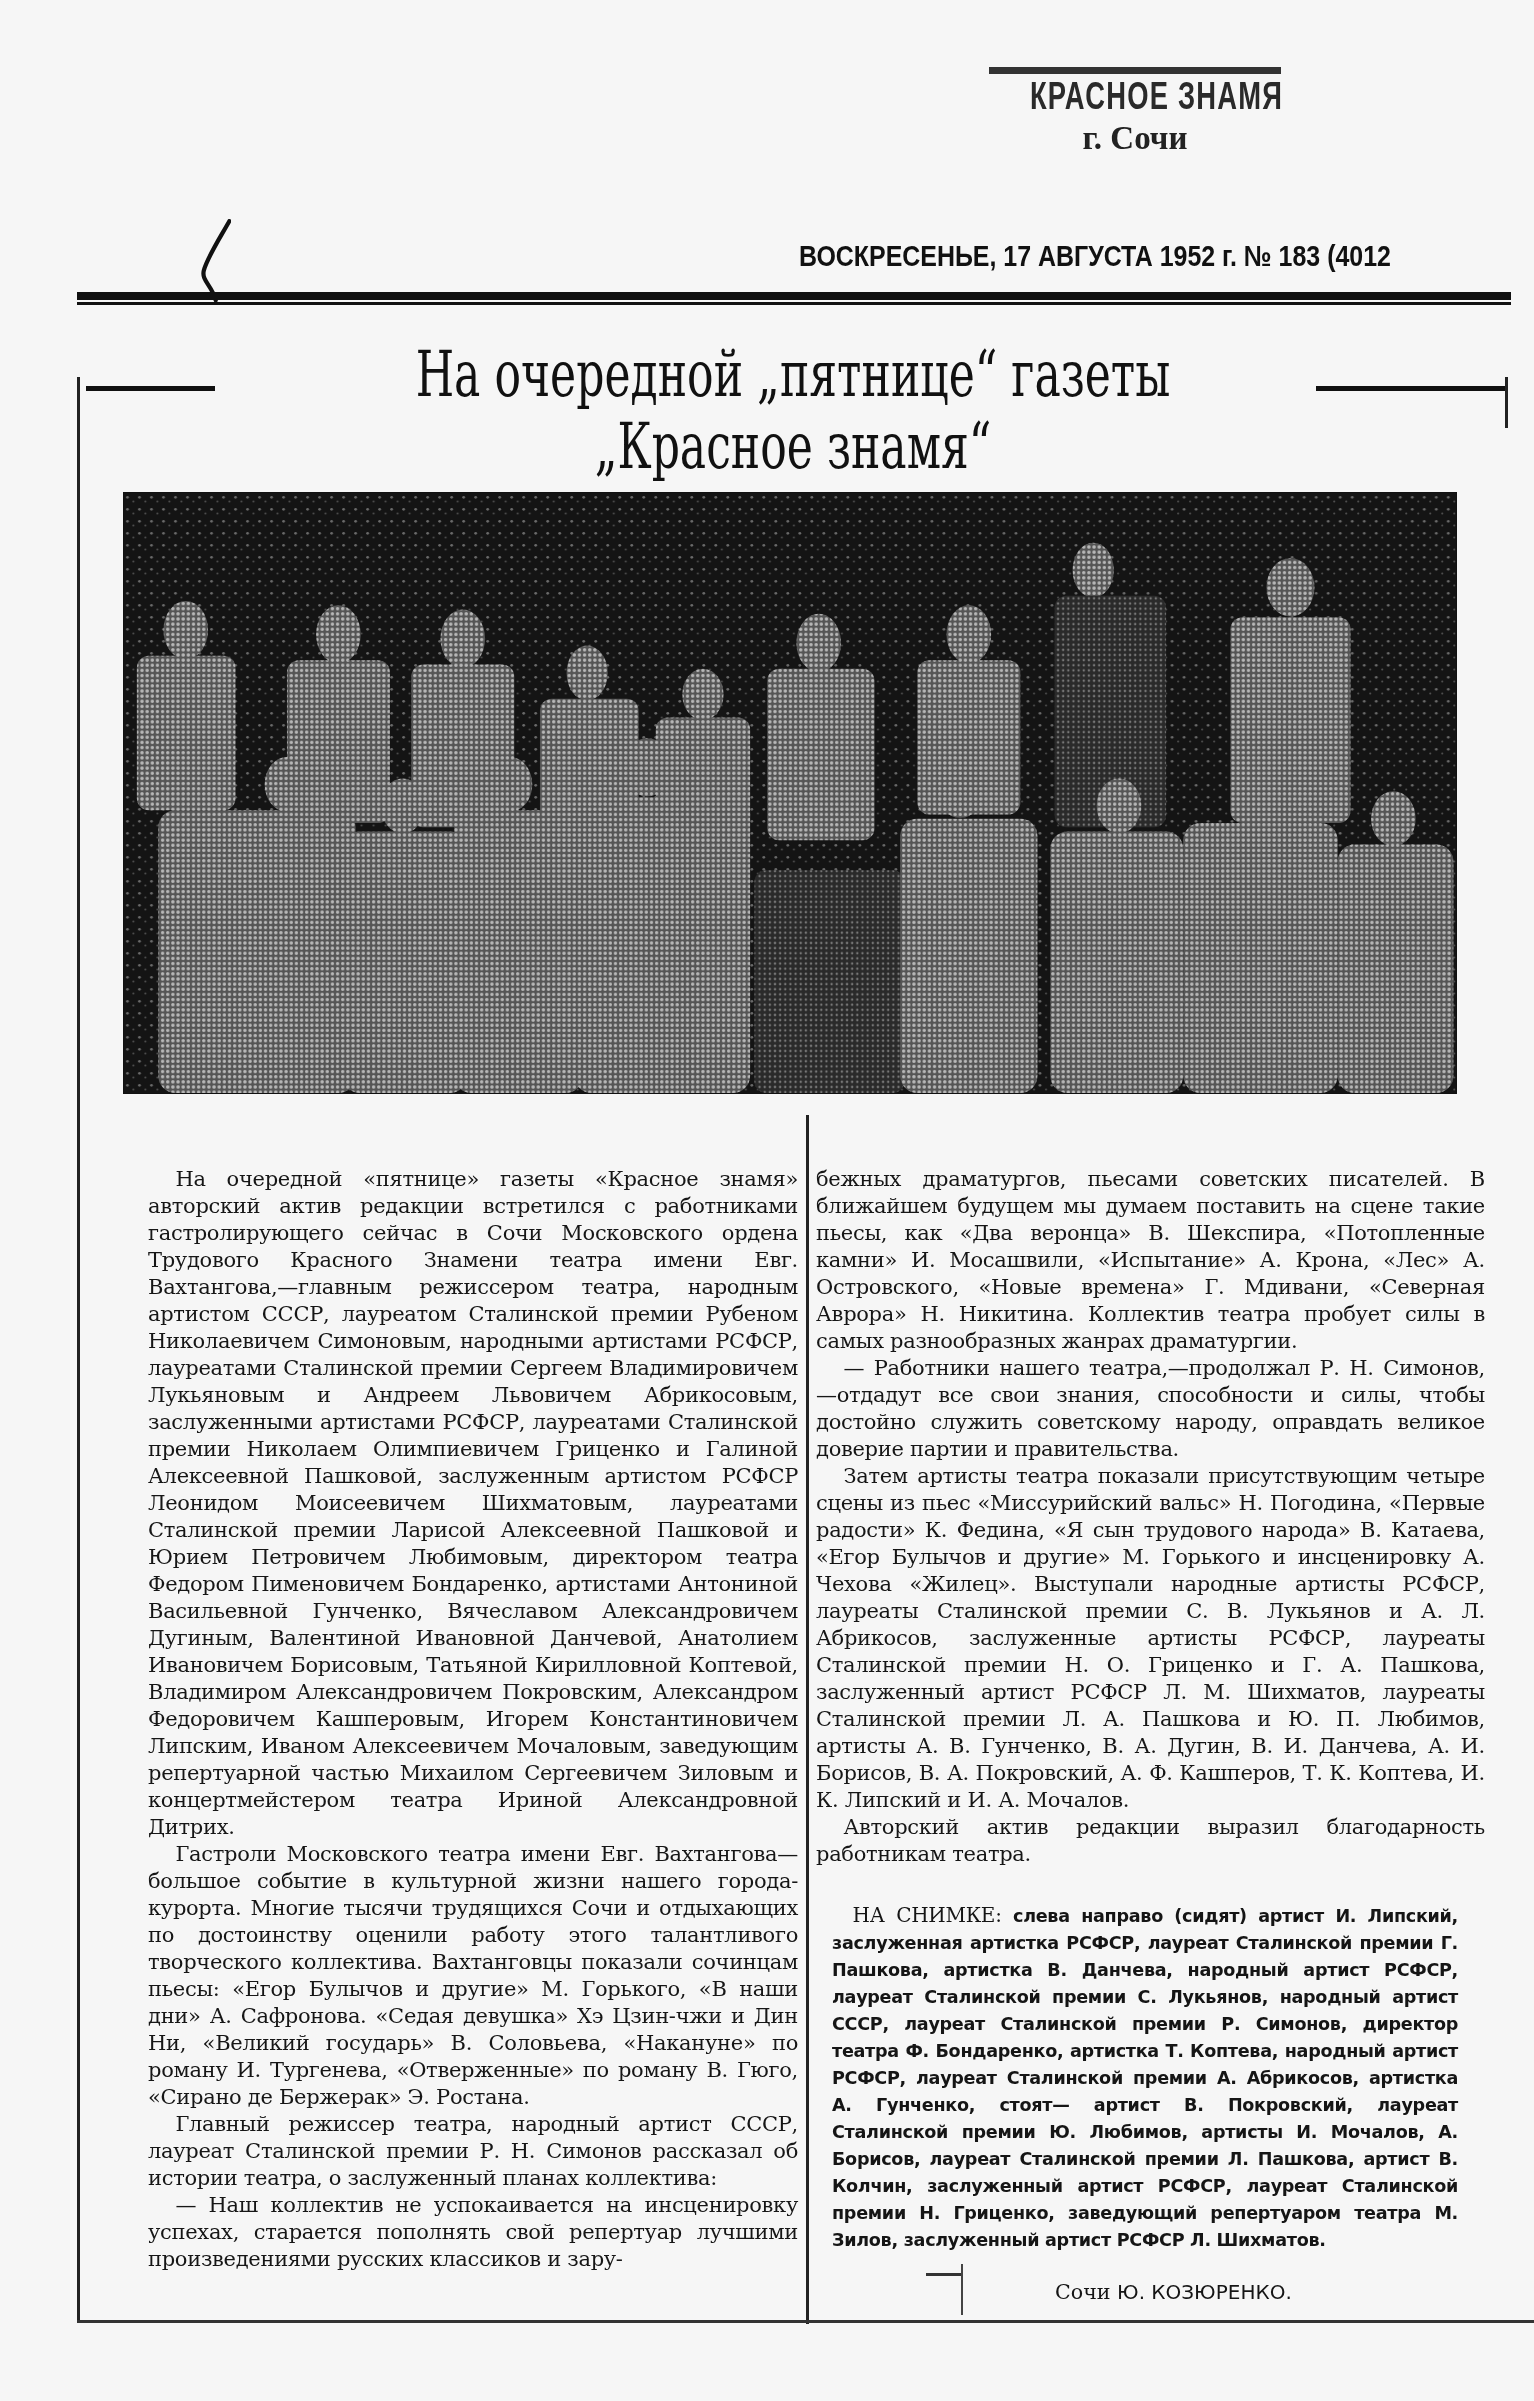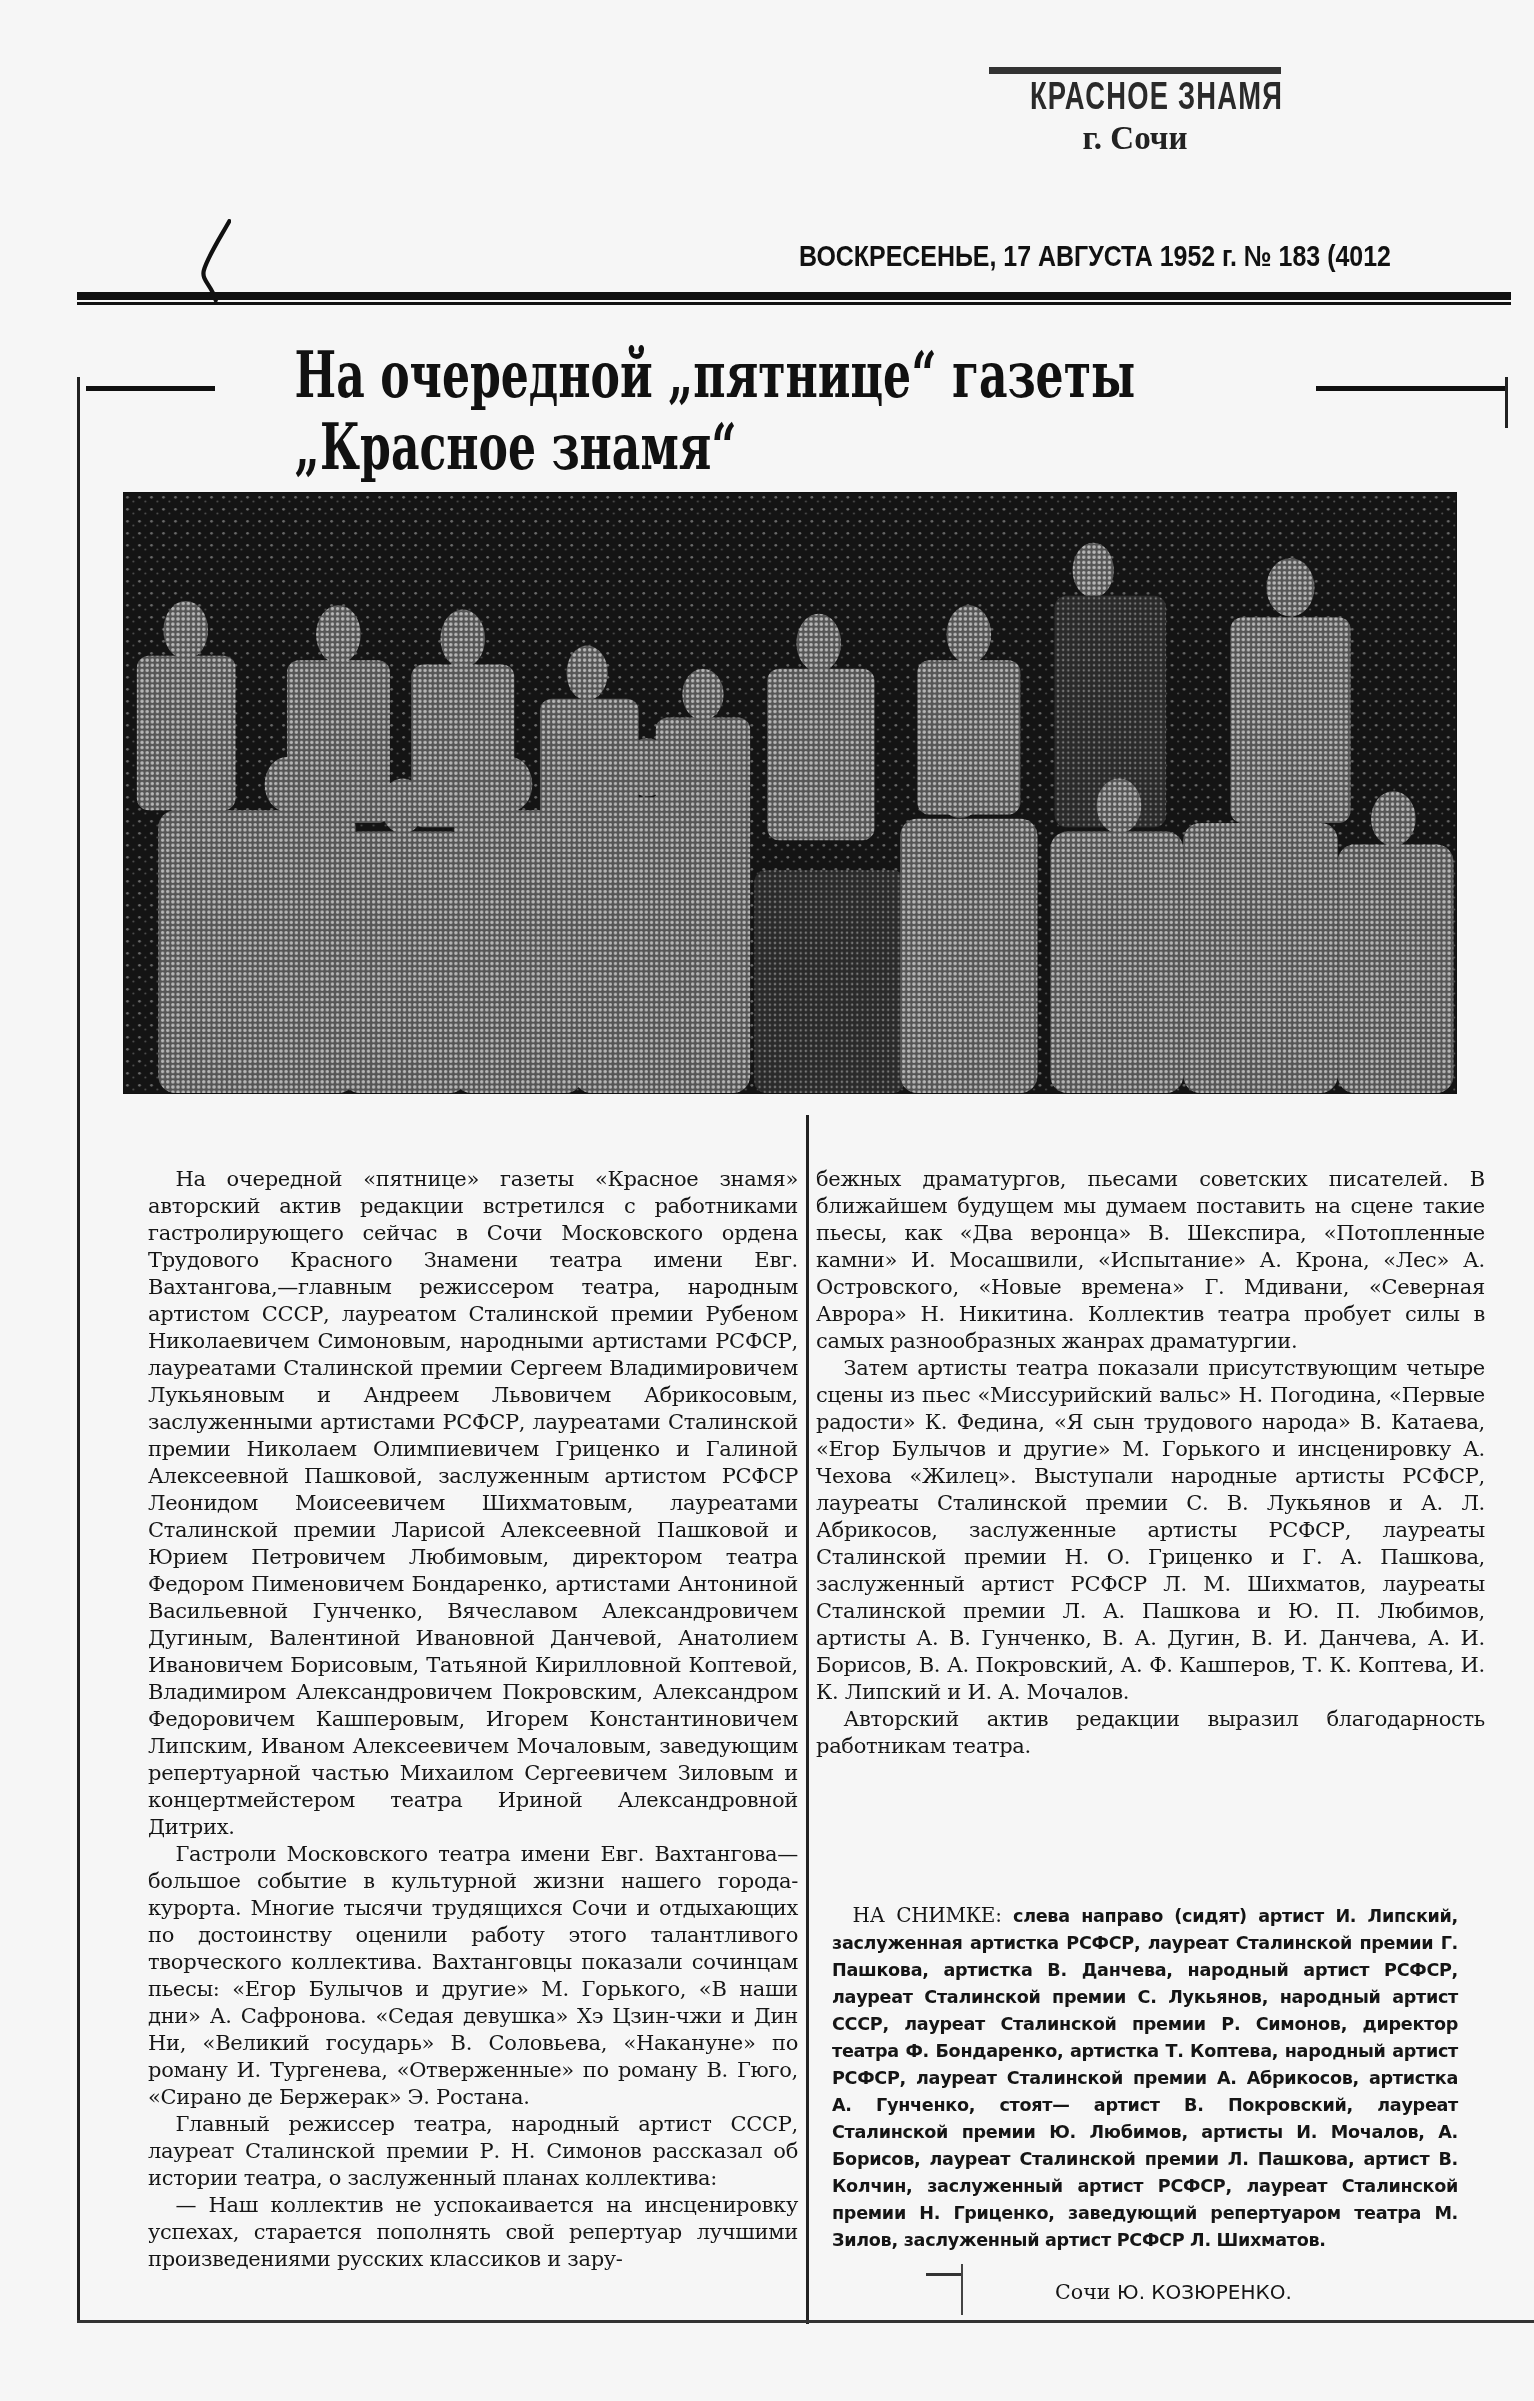--- a/index.html
+++ b/index.html
@@ -29,22 +29,22 @@
   .rule-top {
     position: absolute; left: 77px; top: 292px; width: 1434px; height: 7.7px; background: #111;
   }
   .rule-top::after {
     content: ""; position: absolute; left: 0; right: 0; top: 10.3px; height: 2.6px; background: #111;
   }
   .frame-left { position: absolute; left: 77px; top: 377px; width: 3.4px; height: 1943px; background: #222; }
   .frame-right { position: absolute; left: 1505px; top: 377px; width: 2.6px; height: 51px; background: #222; }
   .frame-bottom { position: absolute; left: 77px; top: 2320px; width: 1457px; height: 3.4px; background: #333; }
   .headline {
-    position: absolute; left: 81px; top: 339px; width: 1424px; text-align: left;
-    font-family: "DejaVu Serif", serif; font-weight: bold; color: #111;
+    position: absolute; left: 81px; top: 339px; width: 1424px; text-align: center;
+    font-family: "DejaVu Serif", serif; font-weight: normal; color: #111;
   }
   .headline-line {
     display: block; font-size: 63px; line-height: 72px; transform: scaleX(0.70); transform-origin: center; white-space: nowrap;
   }
   .headline-dash-l { position: absolute; left: 86px; top: 386px; width: 129px; height: 5.1px; background: #111; }
   .headline-dash-r { position: absolute; left: 1316px; top: 386px; width: 189px; height: 5.1px; background: #111; }
   .photo {
     position: absolute; left: 123px; top: 492px; width: 1332px; height: 600px; background: #1b1b1b; overflow: hidden;
     border: 1.7px solid #111;
   }
@@ -165,20 +165,21 @@
 
 <div class="col col-left">
   <p>На очередной «пятнице» газеты «Красное знамя» авторский актив редакции встретился с работниками гастролирующего сейчас в Сочи Московского ордена Трудового Красного Знамени театра имени Евг. Вахтангова,—главным режиссером театра, народным артистом СССР, лауреатом Сталинской премии Рубеном Николаевичем Симоновым, народными артистами РСФСР, лауреатами Сталинской премии Сергеем Владимировичем Лукьяновым и Андреем Львовичем Абрикосовым, заслуженными артистами РСФСР, лауреатами Сталинской премии Николаем Олимпиевичем Гриценко и Галиной Алексеевной Пашковой, заслуженным артистом РСФСР Леонидом Моисеевичем Шихматовым, лауреатами Сталинской премии Ларисой Алексеевной Пашковой и Юрием Петровичем Любимовым, директором театра Федором Пименовичем Бондаренко, артистами Антониной Васильевной Гунченко, Вячеславом Александровичем Дугиным, Валентиной Ивановной Данчевой, Анатолием Ивановичем Борисовым, Татьяной Кирилловной Коптевой, Владимиром Александровичем Покровским, Александром Федоровичем Кашперовым, Игорем Константиновичем Липским, Иваном Алексеевичем Мочаловым, заведующим репертуарной частью Михаилом Сергеевичем Зиловым и концертмейстером театра Ириной Александровной Дитрих.</p>
   <p>Гастроли Московского театра имени Евг. Вахтангова—большое событие в культурной жизни нашего города-курорта. Многие тысячи трудящихся Сочи и отдыхающих по достоинству оценили работу этого талантливого творческого коллектива. Вахтанговцы показали сочинцам пьесы: «Егор Булычов и другие» М. Горького, «В наши дни» А. Сафронова. «Седая девушка» Хэ Цзин-чжи и Дин Ни, «Великий государь» В. Соловьева, «Накануне» по роману И. Тургенева, «Отверженные» по роману В. Гюго, «Сирано де Бержерак» Э. Ростана.</p>
   <p>Главный режиссер театра, народный артист СССР, лауреат Сталинской премии Р. Н. Симонов рассказал об истории театра, о заслуженный планах коллектива:</p>
   <p>— Наш коллектив не успокаивается на инсценировку успехах, старается пополнять свой репертуар лучшими произведениями русских классиков и зару-</p>
 </div>
 
 <div class="col col-right">
   <p style="text-indent:0">бежных драматургов, пьесами советских писателей. В ближайшем будущем мы думаем поставить на сцене такие пьесы, как «Два веронца» В. Шекспира, «Потопленные камни» И. Мосашвили, «Испытание» А. Крона, «Лес» А. Островского, «Новые времена» Г. Мдивани, «Северная Аврора» Н. Никитина. Коллектив театра пробует силы в самых разнообразных жанрах драматургии.</p>
+  <p>— Работники нашего театра,—продолжал Р. Н. Симонов,—отдадут все свои знания, способности и силы, чтобы достойно служить советскому народу, оправдать великое доверие партии и правительства.</p>
   <p>Затем артисты театра показали присутствующим четыре сцены из пьес «Миссурийский вальс» Н. Погодина, «Первые радости» К. Федина, «Я сын трудового народа» В. Катаева, «Егор Булычов и другие» М. Горького и инсценировку А. Чехова «Жилец». Выступали народные артисты РСФСР, лауреаты Сталинской премии С. В. Лукьянов и А. Л. Абрикосов, заслуженные артисты РСФСР, лауреаты Сталинской премии Н. О. Гриценко и Г. А. Пашкова, заслуженный артист РСФСР Л. М. Шихматов, лауреаты Сталинской премии Л. А. Пашкова и Ю. П. Любимов, артисты А. В. Гунченко, В. А. Дугин, В. И. Данчева, А. И. Борисов, В. А. Покровский, А. Ф. Кашперов, Т. К. Коптева, И. К. Липский и И. А. Мочалов.</p>
   <p>Авторский актив редакции выразил благодарность работникам театра.</p>
 </div>
 
 <div class="caption">
   <p><span class="lead">НА СНИМКЕ:</span> <span>слева направо (сидят) артист И. Липский, заслуженная артистка РСФСР, лауреат Сталинской премии Г. Пашкова, артистка В. Данчева, народный артист РСФСР, лауреат Сталинской премии С. Лукьянов, народный артист СССР, лауреат Сталинской премии Р. Симонов, директор театра Ф. Бондаренко, артистка Т. Коптева, народный артист РСФСР, лауреат Сталинской премии А. Абрикосов, артистка А. Гунченко, стоят— артист В. Покровский, лауреат Сталинской премии Ю. Любимов, артисты И. Мочалов, А. Борисов, лауреат Сталинской премии Л. Пашкова, артист В. Колчин, заслуженный артист РСФСР, лауреат Сталинской премии Н. Гриценко, заведующий репертуаром театра М. Зилов, заслуженный артист РСФСР Л. Шихматов.</span></p>
 </div>
 
 <div class="small-mark"></div>
 <div class="small-mark2"></div>

